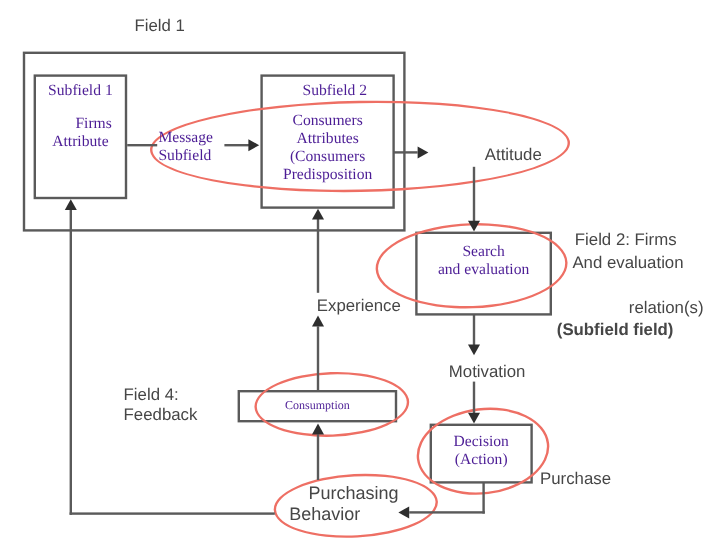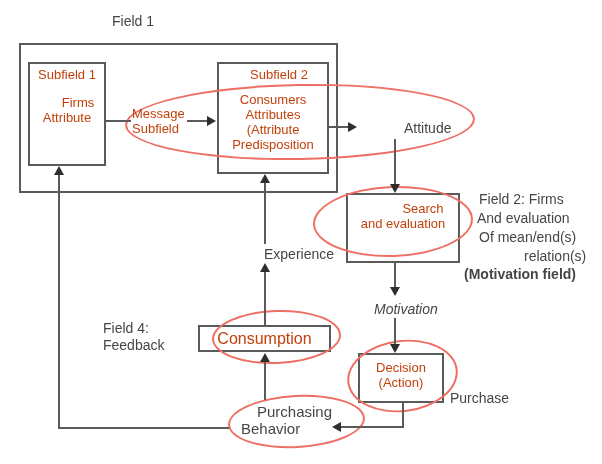--- a/index.html
+++ b/index.html
@@ -14,21 +14,21 @@
   .vl{position:absolute;width:2px;background:#5a5a5a;}
   
   .ah{position:absolute;width:0;height:0;}
   .ar{border-top:5px solid transparent;border-bottom:5px solid transparent;border-left:9px solid #2e2e2e;}
   .al{border-top:5px solid transparent;border-bottom:5px solid transparent;border-right:9px solid #2e2e2e;}
   .ad{border-left:5px solid transparent;border-right:5px solid transparent;border-top:9px solid #2e2e2e;}
   .au{border-left:5px solid transparent;border-right:5px solid transparent;border-bottom:9px solid #2e2e2e;}
   
   .t{position:absolute;color:#464646;font-size:14px;line-height:16px;white-space:nowrap;}
   .t15{font-size:15px;}
-  .ts{position:absolute;color:#c2410c;font-family:Liberation Sans, sans-serif;font-size:13px;
+  .ts{position:absolute;color:#4c1d95;font-family:Liberation Serif, serif;font-size:13px;
       line-height:15px;text-align:center;white-space:nowrap;}
   .b{font-weight:bold;}
 </style>
 </head>
 <body>
 
 <div id="stage">
 
   <div class="box" style="left:19px;top:43px;width:319px;height:150px;"></div>
   <div class="box" style="left:28px;top:62px;width:78px;height:104px;"></div>
@@ -76,50 +76,49 @@
 
   <div class="vl" style="left:264px;top:182px;height:62px;"></div>
   <div class="ah au" style="left:260px;top:174px;"></div>
 
   <div class="t" style="left:112px;top:13px;">Field 1</div>
 
   <div class="t" style="left:404px;top:120px;">Attitude</div>
 
   <div class="t" style="left:479px;top:191px;">Field 2: Firms</div>
   <div class="t" style="left:477px;top:210px;">And evaluation</div>
-  <div class="t" style="left:479px;top:229px;">Of mean/end(s)</div>
   <div class="t" style="left:524px;top:248px;">relation(s)</div>
-  <div class="t b" style="left:464px;top:266px;">(Motivation field)</div>
+  <div class="t b" style="left:464px;top:266px;">(Subfield field)</div>
 
   <div class="t" style="left:244px;top:246px;margin-left:20px;">Experience</div>
 
-  <div class="t" style="left:374px;top:301px;font-style:italic;">Motivation</div>
+  <div class="t" style="left:374px;top:301px;">Motivation</div>
 
   <div class="t" style="left:103px;top:320px;">Field 4:</div>
   <div class="t" style="left:103px;top:337px;">Feedback</div>
 
   <div class="t" style="left:450px;top:390px;">Purchase</div>
 
   <div class="t t15" style="left:257px;top:404px;">Purchasing</div>
   <div class="t t15" style="left:241px;top:421px;">Behavior</div>
 
   <div class="ts" style="left:28px;top:67px;width:78px;">Subfield 1</div>
   <div class="ts" style="left:28px;top:95px;width:100px;">Firms</div>
   <div class="ts" style="left:28px;top:110px;width:78px;">Attribute</div>
 
   <div class="ts" style="left:217px;top:67px;width:124px;">Subfield 2</div>
   <div class="ts" style="left:217px;top:92px;width:112px;">Consumers</div>
   <div class="ts" style="left:217px;top:107px;width:112px;">Attributes</div>
-  <div class="ts" style="left:217px;top:122px;width:112px;">(Attribute</div>
+  <div class="ts" style="left:217px;top:122px;width:112px;">(Consumers</div>
   <div class="ts" style="left:217px;top:137px;width:112px;">Predisposition</div>
 
   <div class="ts" style="left:132px;top:106px;text-align:center;">Message</div>
   <div class="ts" style="left:132px;top:121px;text-align:left;">Subfield</div>
 
-  <div class="ts" style="left:346px;top:201px;width:114px;margin-left:20px;">Search</div>
+  <div class="ts" style="left:346px;top:201px;width:114px;">Search</div>
   <div class="ts" style="left:346px;top:216px;width:114px;">and evaluation</div>
 
-  <div class="ts" style="left:198px;top:331px;width:133px;font-size:16px;">Consumption</div>
+  <div class="ts" style="left:198px;top:331px;width:133px;font-size:10px;">Consumption</div>
 
   <div class="ts" style="left:358px;top:375px;width:86px;">(Action)</div>
   <div class="ts" style="left:358px;top:360px;width:86px;">Decision</div>
 
 </div>
 
 </body></html>

